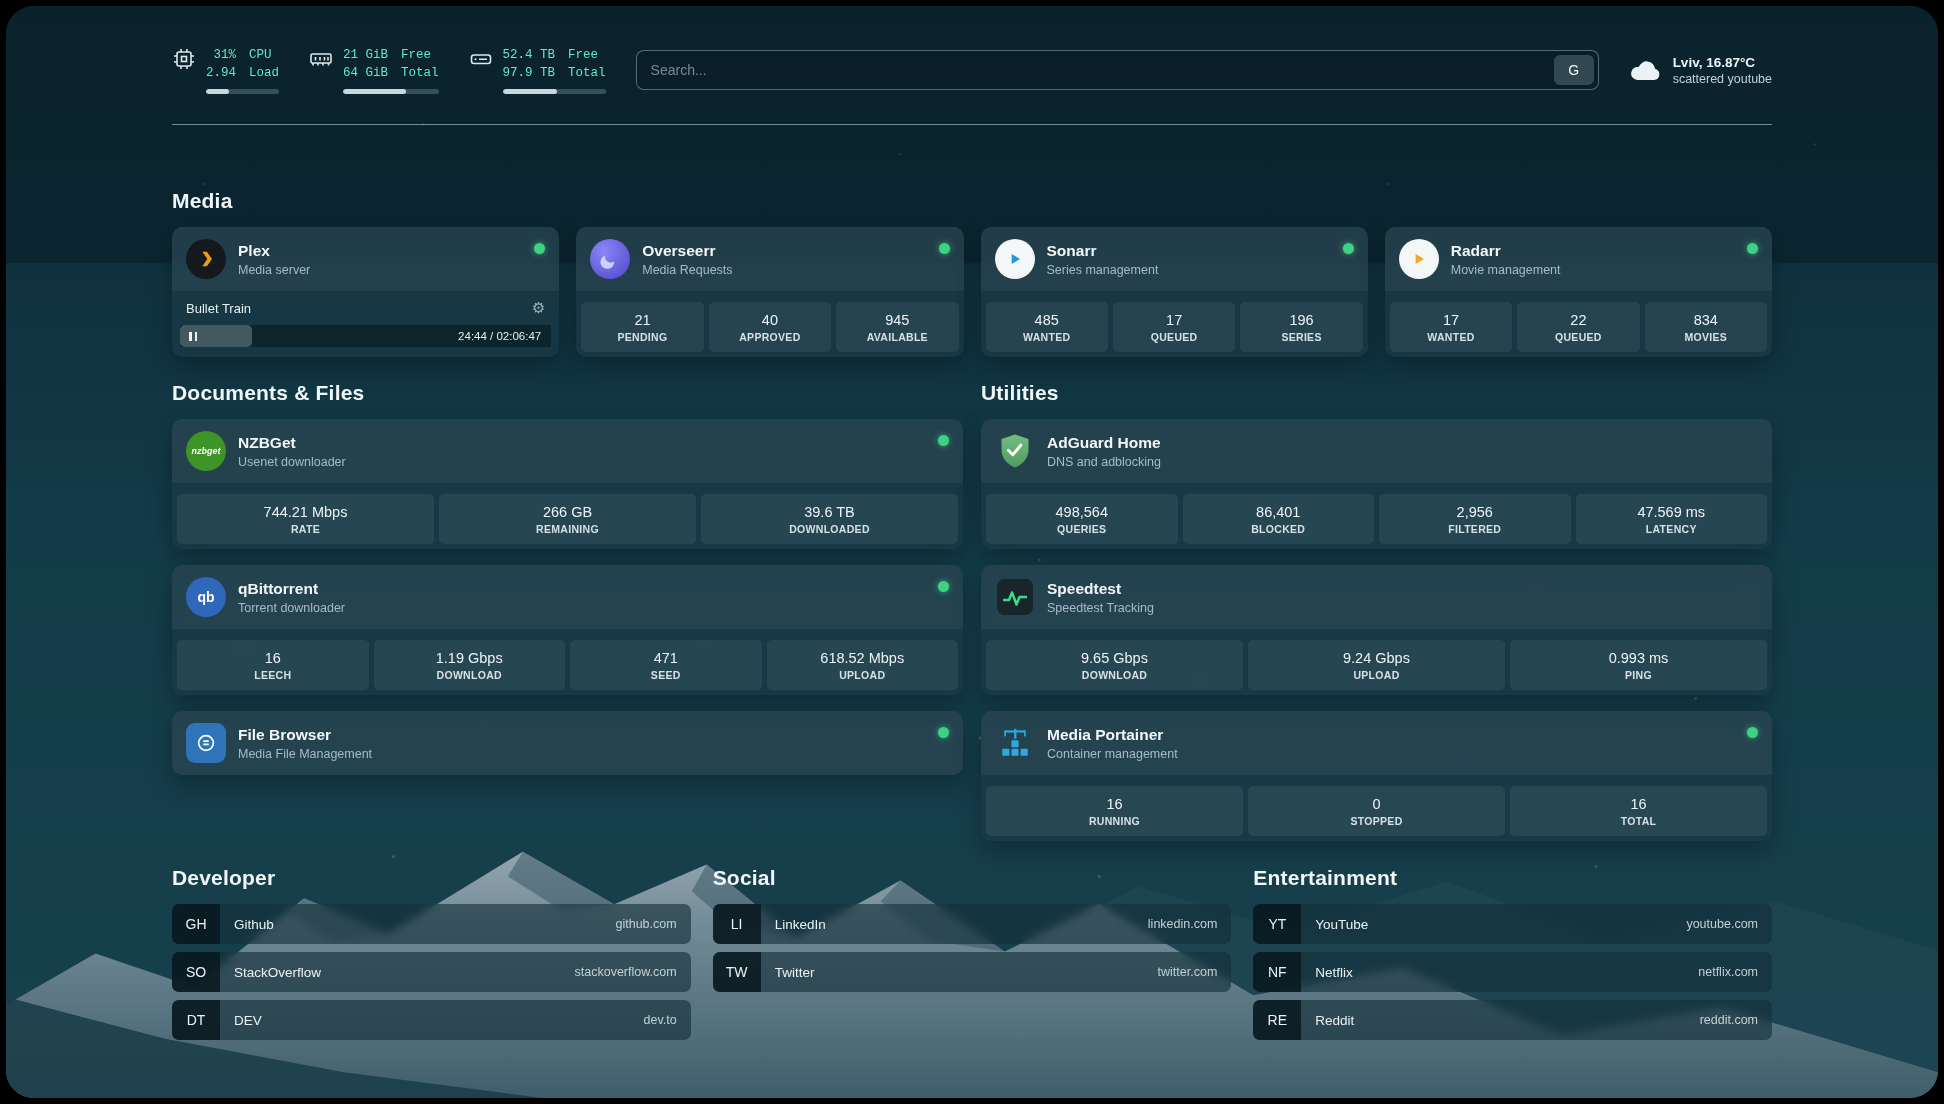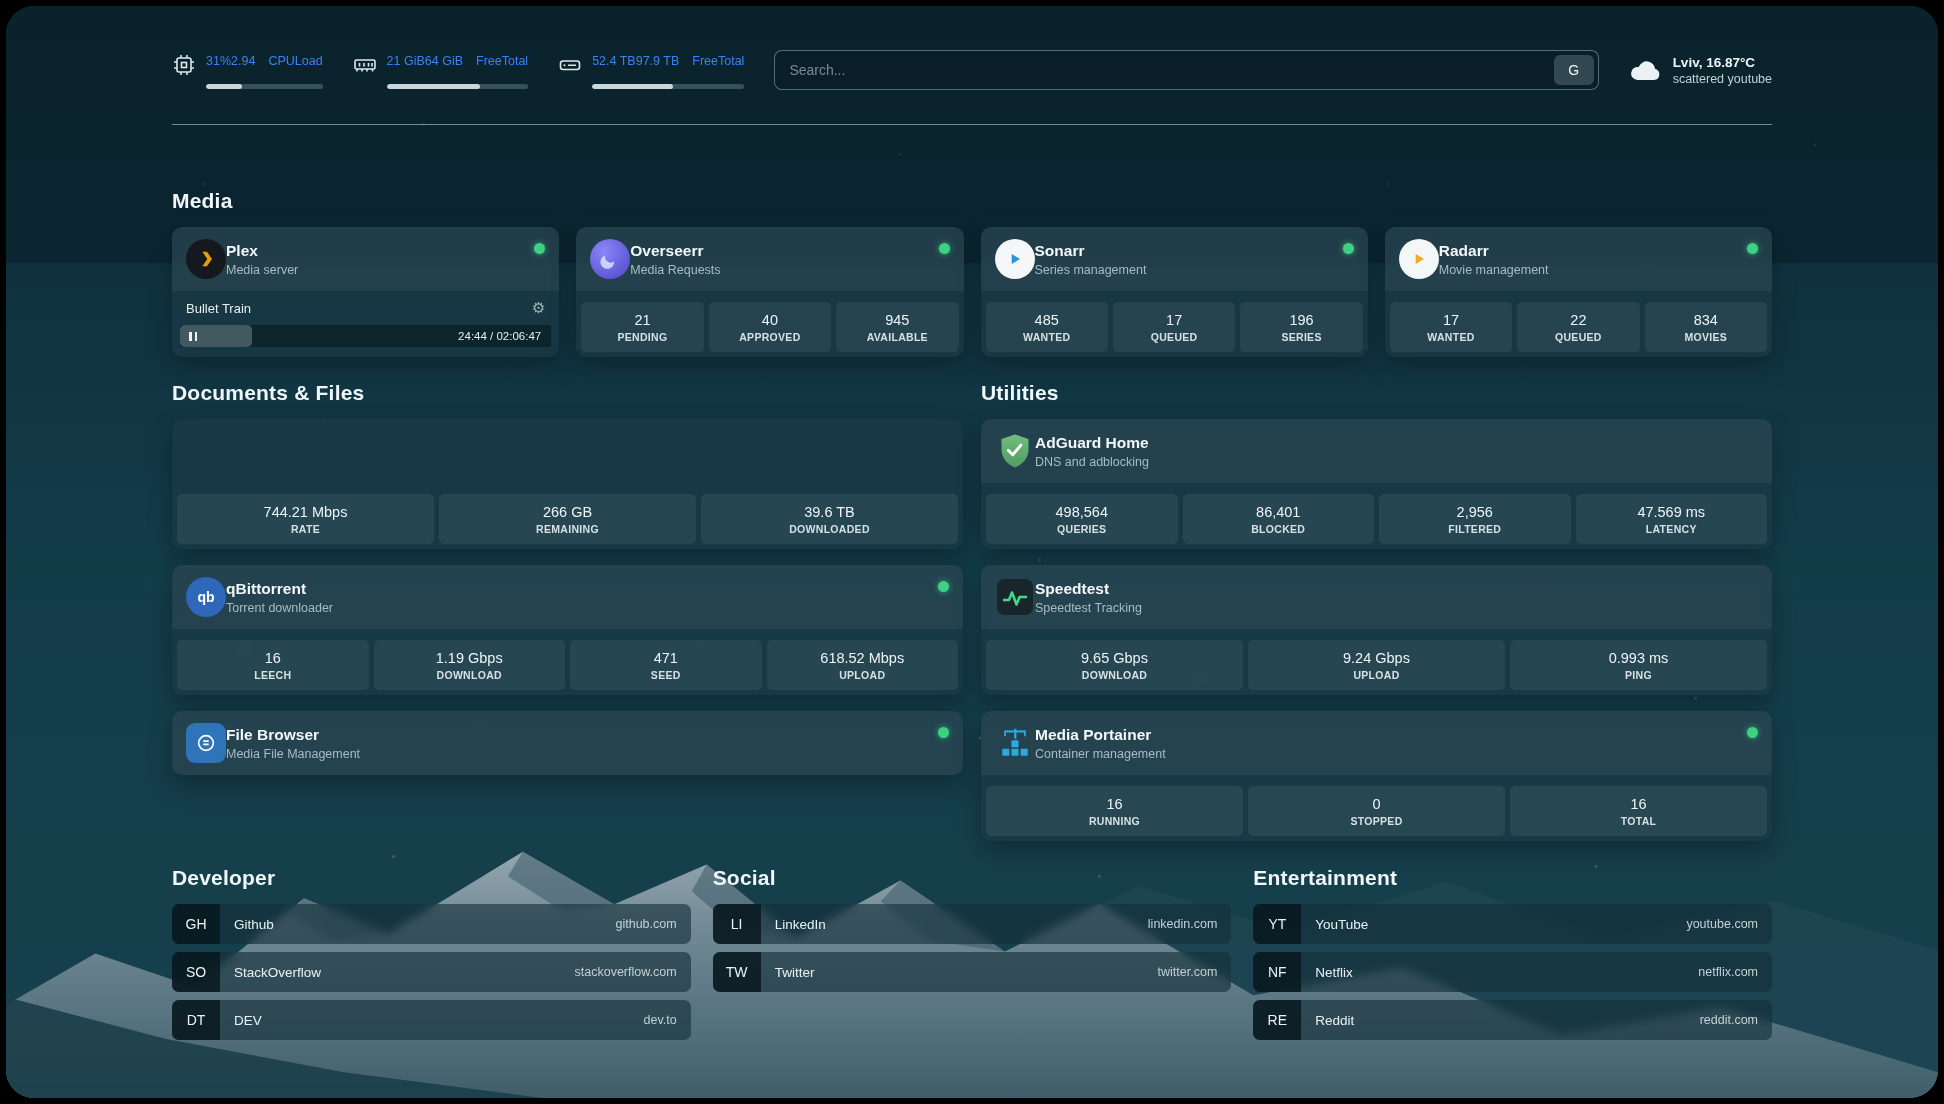--- a/index.html
+++ b/index.html
@@ -9,21 +9,21 @@
   .screen { position:absolute; inset:6px; border-radius:28px; overflow:hidden; background:#0e2833; }
   .bg-svg { position:absolute; inset:0; width:100%; height:100%; display:block; }
 
   .content { position:absolute; inset:0; padding:40px 166px 0; color:#e8f1f4; }
 
   
   .top-bar { display:flex; align-items:center; gap:30px; height:48px; }
   .monitor { display:flex; align-items:flex-start; gap:10px; position:relative; padding-bottom:12px; }
   .monitor-icon { width:24px; height:24px; flex:none; margin-top:1px; }
   .mcols { display:flex; gap:13px; }
-  .mcol { display:flex; flex-direction:row; align-items:flex-end; font-size:12.5px; line-height:1.45; color:#3b82f6; white-space:nowrap; }
+  .mcol { display:flex; flex-direction:column; align-items:flex-end; font-size:12.5px; line-height:1.45; color:#5eead4; white-space:nowrap;font-family:Liberation Mono, monospace; }
   .mcol.labels { align-items:flex-start; }
   .monitor-bar { position:absolute; left:34px; right:0; bottom:0; height:5px; border-radius:3px; background:rgba(160,190,200,0.3); overflow:hidden; }
   .monitor-bar i { display:block; height:100%; border-radius:3px; background:#c9d6db; }
   .fill-cpu { width:31%; } .fill-ram { width:66%; } .fill-disk { width:53%; }
 
   .search { flex:1; display:flex; align-items:center; height:40px; border:1px solid rgba(180,205,215,0.45); border-radius:8px; background:rgba(8,26,34,0.5); padding:0 4px 0 14px; }
   .search input { flex:1; background:transparent; border:0; outline:0; color:#dceaf0; font-size:14px; font-family:"Liberation Sans", sans-serif; }
   .search input::placeholder { color:rgba(190,210,218,0.6); }
   .g-btn { width:40px; height:30px; border-radius:6px; background:rgba(160,185,195,0.28); color:#eef4f7; font-size:14px; display:flex; align-items:center; justify-content:center; cursor:pointer; }
 
@@ -33,21 +33,21 @@
 
   .divider { margin-top:30px; border-bottom:1.5px solid rgba(205,225,232,0.55); }
 
   
   .sec-title { font-size:21px; font-weight:700; color:#f1f7f9; letter-spacing:.2px; }
   .media-head { margin-top:64px; }
   .media-grid { display:grid; grid-template-columns:repeat(4,1fr); gap:17px; margin-top:14px; }
 
   .card { min-height:130px; background:rgba(25,57,69,0.74); border-radius:10px; overflow:hidden; display:flex; flex-direction:column; box-shadow:0 10px 24px rgba(0,0,0,0.28); backdrop-filter:blur(5px); cursor:pointer; }
   .card.short { min-height:64px; }
-  .card-head { display:flex; align-items:center; gap:0; padding:12px 14px; background:rgba(255,255,255,0.05); }
+  .card-head { display:flex; align-items:center; gap:12px; padding:12px 14px; background:rgba(255,255,255,0.05); }
   .svc-icon { width:40px; height:40px; border-radius:50%; flex:none; display:flex; align-items:center; justify-content:center; overflow:hidden; }
   .svc-icon.square { border-radius:9px; }
   .svc-name { font-size:15.5px; font-weight:600; color:#f3f8fa; line-height:1.25; }
   .svc-desc { font-size:12.5px; color:#a9bcc3; margin-top:2px; }
   .status-dot { width:11px; height:11px; border-radius:50%; background:#3ed184; margin-left:auto; align-self:flex-start; margin-top:4px; box-shadow:0 0 6px rgba(62,209,132,0.7); flex:none; }
   .stats { display:flex; gap:5px; padding:5px; margin-top:auto; }
   .stat { flex:1; background:rgba(255,255,255,0.065); border-radius:5px; text-align:center; padding:10px 3px 9px; }
   .stat-val { font-size:14.5px; color:#eef4f6; white-space:nowrap; }
   .stat-label { font-size:10.5px; font-weight:700; color:#d7e1e5; letter-spacing:.3px; margin-top:3px; }
 
@@ -348,20 +348,30 @@
       </div>
     </div>
 
     <div class="two-col">
 
       <div>
         <div class="sec-title">Documents &amp; Files</div>
         <div class="col-stack">
 
           <div class="card">
+            <div class="card-head">
+              <div class="svc-icon icon-nzbget">
+                <span>nzbget</span>
+              </div>
+              <div>
+                <div class="svc-name">NZBGet</div>
+                <div class="svc-desc">Usenet downloader</div>
+              </div>
+              <span class="status-dot"></span>
+            </div>
             <div class="stats">
               <div class="stat">
                 <div class="stat-val">744.21 Mbps</div>
                 <div class="stat-label">RATE</div>
               </div>
               <div class="stat">
                 <div class="stat-val">266 GB</div>
                 <div class="stat-label">REMAINING</div>
               </div>
               <div class="stat">

